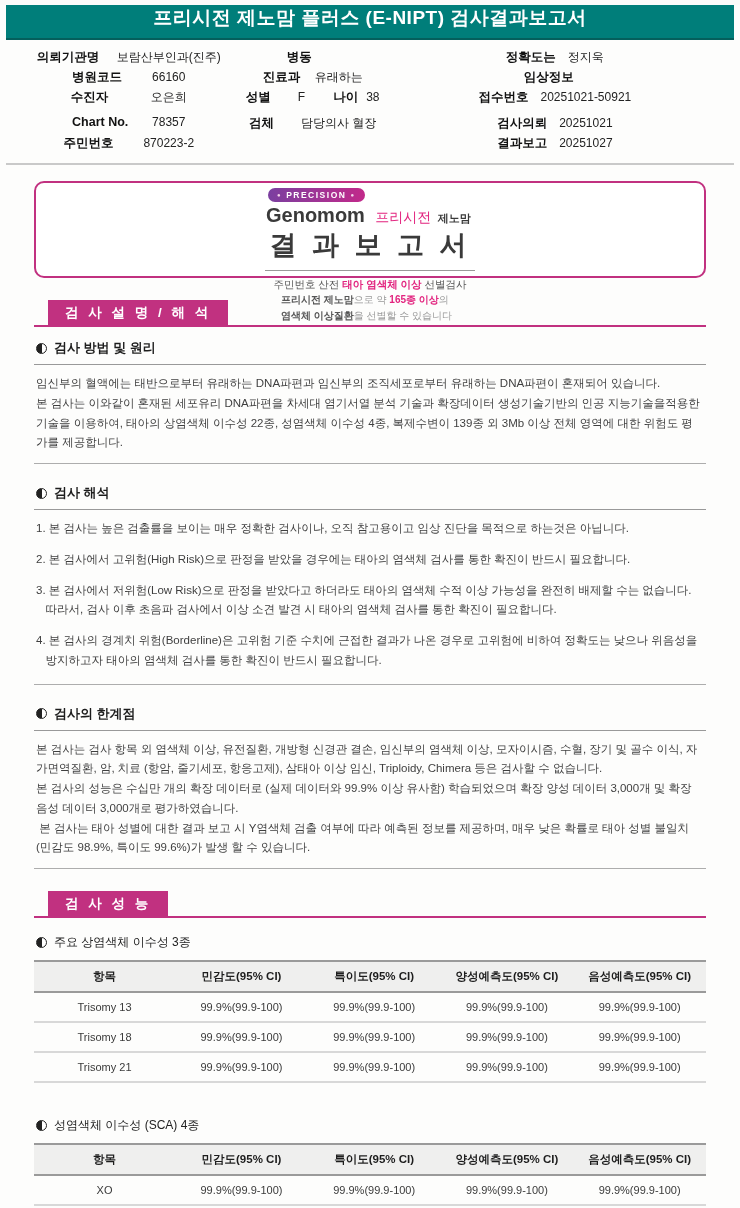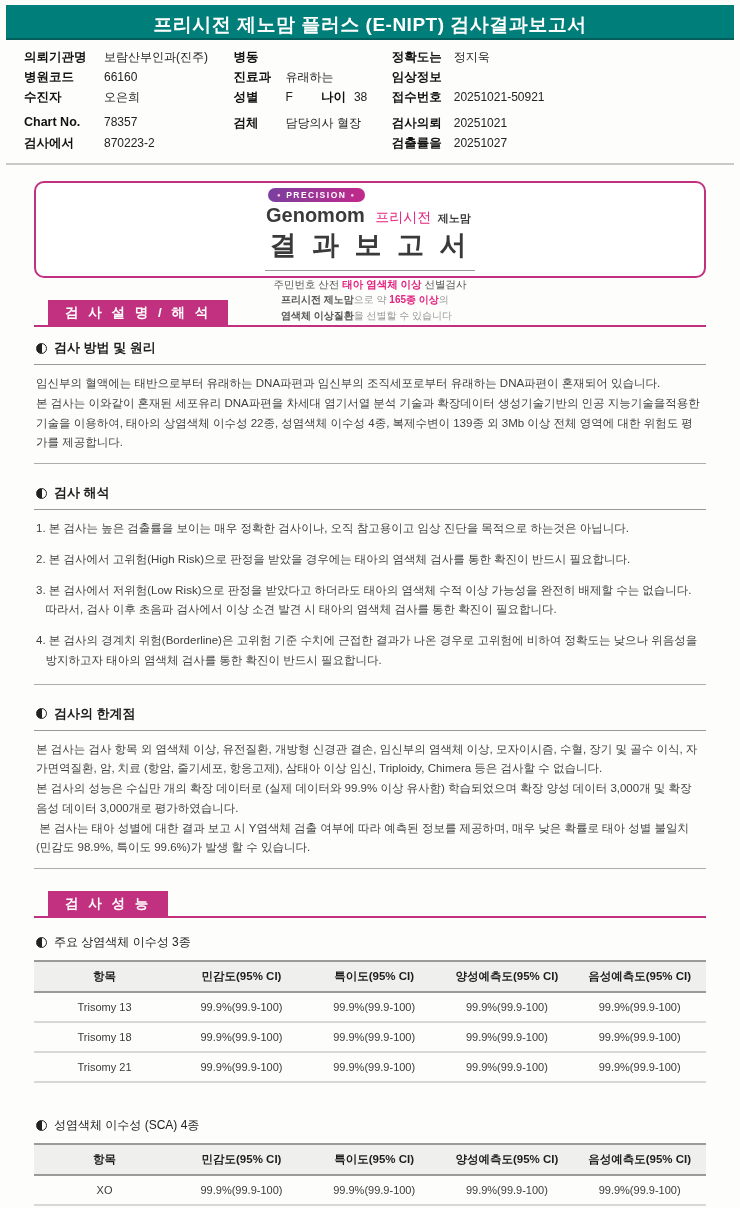--- a/index.html
+++ b/index.html
@@ -6,29 +6,29 @@
   html,body { width:740px; }
   body {
     height:1208px; overflow:hidden; background:#fbfbfa;
     font-family:"Liberation Sans","DejaVu Sans",sans-serif; color:#333;
   }
   .page { position:relative; width:740px; height:1208px; background:#fdfdfc; }
 
   
   .banner {
     margin:5px 6px 0 6px; height:35px; background:#007E7A;
-    display:flex; align-items:flex-end; justify-content:center;
+    display:flex; align-items:flex-start; justify-content:center;
     border-bottom:2px solid #045f5c;
   }
   .banner-title { color:#fff; font-weight:bold; font-size:19px; letter-spacing:0.5px; }
 
   
   .info { margin:0 6px; background:#fdfdfc; padding:9px 16px 8px 18px;
           display:flex; border-bottom:2px solid #c9c9c9; }
-  .info-col { display:flex; flex-direction:column; }
+  .info-col { display:flex; flex-direction:column;align-items:center; }
   .info-col.c1 { width:212px; }
   .info-col.c2 { width:160px; }
   .info-col.c3 { width:330px; }
   .irow { display:flex; align-items:baseline; height:20px; }
   .irow.gap-top { margin-top:6px; }
   .ilabel { font-weight:bold; font-size:12.5px; color:#111; flex:0 0 auto; }
   .c1 .ilabel { width:80px; }
   .c2 .ilabel { width:52px; }
   .c3 .ilabel { width:62px; }
   .ival { font-size:12px; color:#222; }
@@ -125,21 +125,21 @@
       </div>
       <div class="irow">
         <span class="ilabel">수진자</span>
         <span class="ival">오은희</span>
       </div>
       <div class="irow gap-top">
         <span class="ilabel">Chart No.</span>
         <span class="ival">78357</span>
       </div>
       <div class="irow">
-        <span class="ilabel">검사에서</span>
+        <span class="ilabel">주민번호</span>
         <span class="ival">870223-2</span>
       </div>
     </div>
     <div class="info-col c2">
       <div class="irow">
         <span class="ilabel">병동</span>
         <span class="ival"></span>
       </div>
       <div class="irow">
         <span class="ilabel">진료과</span>
@@ -167,21 +167,21 @@
       </div>
       <div class="irow">
         <span class="ilabel">접수번호</span>
         <span class="ival">20251021-50921</span>
       </div>
       <div class="irow gap-top">
         <span class="ilabel">검사의뢰</span>
         <span class="ival">20251021</span>
       </div>
       <div class="irow">
-        <span class="ilabel">검출률을</span>
+        <span class="ilabel">결과보고</span>
         <span class="ival">20251027</span>
       </div>
     </div>
   </div>
 
   <div class="brandbox">
     <div class="logo-block">
       <span class="pill">
         <span class="dot">●</span>
         <span>PRECISION</span>

